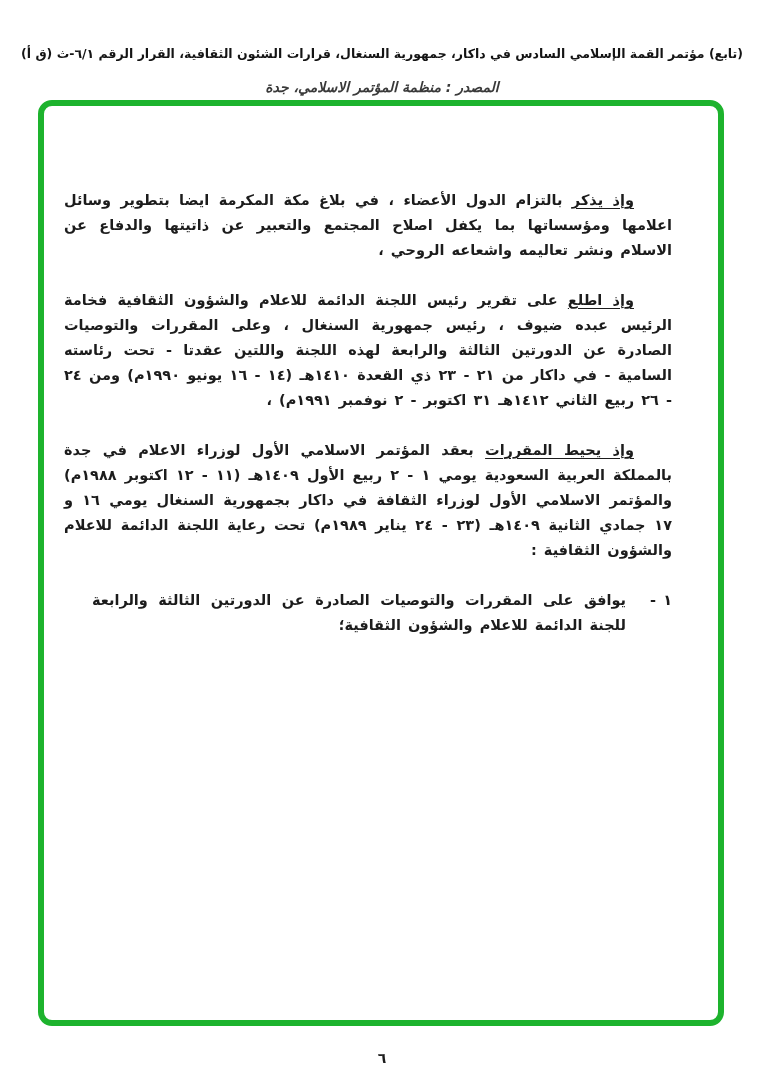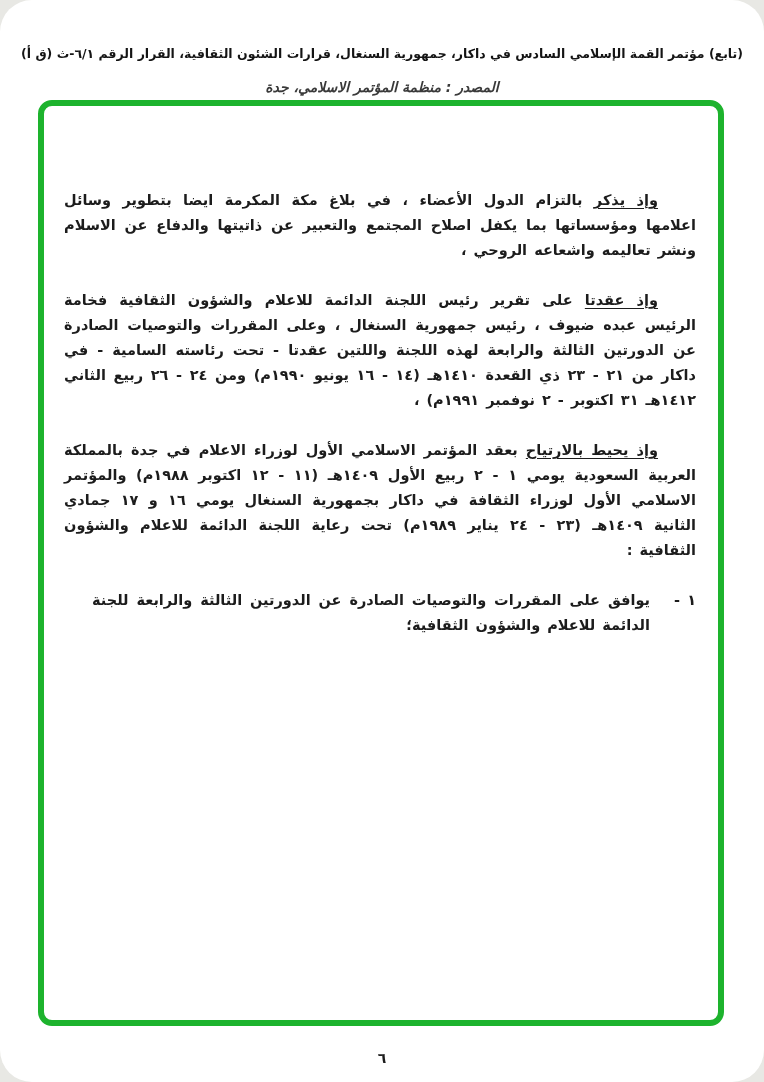--- a/index.html
+++ b/index.html
@@ -9,21 +9,20 @@
     }
     .page {
       position: relative;
       width: 764px;
       height: 1082px;
       margin: 0 auto;
       background: #ffffff;
       font-family: "DejaVu Sans", sans-serif;
       overflow: hidden;
       box-sizing: border-box;
-      border-radius: 32px;
     }
     .doc-header {
       position: absolute;
       top: 46px;
       left: 0;
       right: 0;
       text-align: center;
       direction: rtl;
     }
     .doc-header .line1 {
@@ -45,21 +44,21 @@
       top: 100px;
       width: 686px;
       height: 926px;
       border: 6px solid #1db32d;
       border-radius: 14px;
       box-sizing: border-box;
     }
     .content {
       position: absolute;
       top: 188px;
-      right: 68px;
+      right: 92px;
       left: 64px;
       direction: rtl;
     }
     .para {
       font-size: 14.5px;
       font-weight: bold;
       color: #1c1c1c;
       line-height: 25px;
       text-align: justify;
       text-indent: 38px;
@@ -112,26 +111,26 @@
   <div class="green-box" style="border-color: rgb(29, 179, 45);"></div>
 
   <div class="content">
 
     <p class="para">
       <span class="lead">وإذ يذكر</span><span> بالتزام الدول الأعضاء ، في بلاغ مكة المكرمة ايضا بتطوير وسائل اعلامها ومؤسساتها بما يكفل اصلاح المجتمع والتعبير عن ذاتيتها والدفاع عن الاسلام ونشر تعاليمه واشعاعه الروحي ،</span>
     </p>
 
 
     <p class="para">
-      <span class="lead">وإذ عقدتا</span><span> على تقرير رئيس اللجنة الدائمة للاعلام والشؤون الثقافية فخامة الرئيس عبده ضيوف ، رئيس جمهورية السنغال ، وعلى المقررات والتوصيات الصادرة عن الدورتين الثالثة والرابعة لهذه اللجنة واللتين عقدتا - تحت رئاسته السامية - في داكار من ٢١ - ٢٣ ذي القعدة ١٤١٠هـ (١٤ - ١٦ يونيو ١٩٩٠م) ومن ٢٤ - ٢٦ ربيع الثاني ١٤١٢هـ ٣١ اكتوبر - ٢ نوفمبر ١٩٩١م) ،</span>
+      <span class="lead">وإذ اطلع</span><span> على تقرير رئيس اللجنة الدائمة للاعلام والشؤون الثقافية فخامة الرئيس عبده ضيوف ، رئيس جمهورية السنغال ، وعلى المقررات والتوصيات الصادرة عن الدورتين الثالثة والرابعة لهذه اللجنة واللتين عقدتا - تحت رئاسته السامية - في داكار من ٢١ - ٢٣ ذي القعدة ١٤١٠هـ (١٤ - ١٦ يونيو ١٩٩٠م) ومن ٢٤ - ٢٦ ربيع الثاني ١٤١٢هـ ٣١ اكتوبر - ٢ نوفمبر ١٩٩١م) ،</span>
     </p>
 
 
     <p class="para">
-      <span class="lead">وإذ يحيط بالارتياح</span><span> بعقد المؤتمر الاسلامي الأول لوزراء الاعلام في جدة بالمملكة العربية السعودية يومي ١ - ٢ ربيع الأول ١٤٠٩هـ (١١ - ١٢ اكتوبر ١٩٨٨م) والمؤتمر الاسلامي الأول لوزراء الثقافة في داكار بجمهورية السنغال يومي ١٦ و ١٧ جمادي الثانية ١٤٠٩هـ (٢٣ - ٢٤ يناير ١٩٨٩م) تحت رعاية اللجنة الدائمة للاعلام والشؤون الثقافية :</span>
+      <span class="lead">وإذ يحيط المقررات</span><span> بعقد المؤتمر الاسلامي الأول لوزراء الاعلام في جدة بالمملكة العربية السعودية يومي ١ - ٢ ربيع الأول ١٤٠٩هـ (١١ - ١٢ اكتوبر ١٩٨٨م) والمؤتمر الاسلامي الأول لوزراء الثقافة في داكار بجمهورية السنغال يومي ١٦ و ١٧ جمادي الثانية ١٤٠٩هـ (٢٣ - ٢٤ يناير ١٩٨٩م) تحت رعاية اللجنة الدائمة للاعلام والشؤون الثقافية :</span>
     </p>
 
     <div class="numbered-item">
       <span class="num">١ -</span>
       <span class="txt">يوافق على المقررات والتوصيات الصادرة عن الدورتين الثالثة والرابعة للجنة الدائمة للاعلام والشؤون الثقافية؛</span>
     </div>
 
   </div>
 
   <div class="page-number">٦</div>

